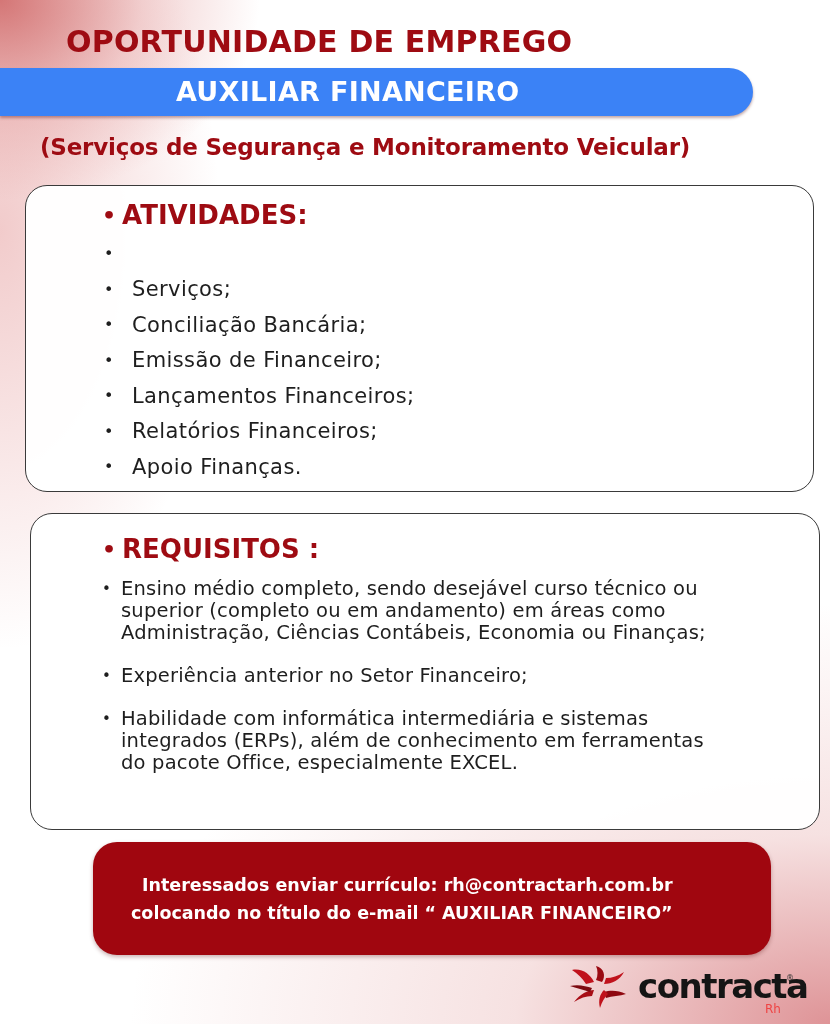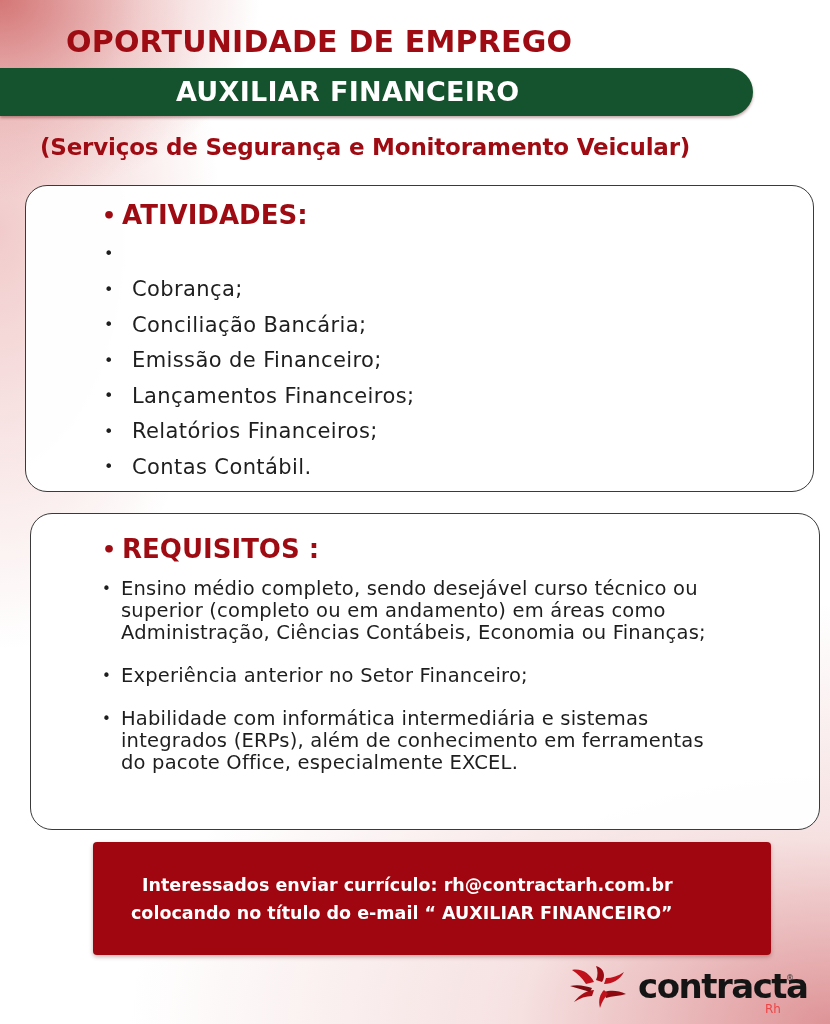--- a/index.html
+++ b/index.html
@@ -15,21 +15,21 @@
   }
   .headline {
     position: absolute; left: 0; top: 24px; width: 830px;
     padding-left: 66px;
     font-family: "DejaVu Sans", sans-serif; font-weight: bold;
     font-size: 30px; letter-spacing: 0.2px;
     color: #9e0b12;
   }
   .banner {
     position: absolute; left: 0; top: 68px; width: 753px; height: 48px;
-    background: #14532d;
+    background: #3b82f6;
     border-radius: 0 24px 24px 0;
     box-shadow: 0 2px 3px rgba(80,0,0,0.35);
   }
   .banner-title {
     position: absolute; left: 176px; top: 8px;
     font-weight: bold; font-size: 27px; color: #ffffff;
     letter-spacing: 0.3px;
   }
   .subtitle {
     position: absolute; left: 10px; top: 134px; width: 830px;
@@ -60,21 +60,21 @@
   .act-list .bullet { width: 28px; font-size: 16px; }
   .act-list li.first .bullet { width: 20px; }
   .req-list { position: absolute; left: 71px; top: 64px; list-style: none; width: 620px; }
   .req-list li {
     display: flex; font-size: 19.5px; color: #1e1e1e; line-height: 22px;
     letter-spacing: 0.2px; margin-bottom: 21px;
   }
   .req-list li .bullet { width: 19px; flex: 0 0 19px; font-size: 15px; }
   .contact {
     position: absolute; left: 93px; top: 842px; width: 678px; height: 113px;
-    background: #a0060f; border-radius: 4px;
+    background: #a0060f; border-radius: 24px;
     box-shadow: 0 2px 4px rgba(80,0,0,0.3);
   }
   .contact-line {
     position: absolute; font-weight: bold; color: #ffffff; font-size: 17.5px;
     white-space: nowrap;
   }
   .contact-line.l1 { left: 49px; top: 33px; }
   .contact-line.l2 { left: 38px; top: 61px; }
   .logo { position: absolute; left: 570px; top: 962px; width: 240px; height: 60px; text-align: right; }
   .logo-mark { position: absolute; left: 0; top: 2px; width: 58px; height: 46px; }
@@ -103,41 +103,41 @@
     <div class="section-heading">
       <span class="dot">•</span>
       <span>ATIVIDADES:</span>
     </div>
     <ul class="act-list">
       <li class="first">
         <span class="bullet">•</span>
       </li>
       <li>
         <span class="bullet">•</span>
-        <span>Cobrança;</span>
+        <span>Serviços;</span>
       </li>
       <li>
         <span class="bullet">•</span>
         <span>Conciliação Bancária;</span>
       </li>
       <li>
         <span class="bullet">•</span>
         <span>Emissão de Financeiro;</span>
       </li>
       <li>
         <span class="bullet">•</span>
         <span>Lançamentos Financeiros;</span>
       </li>
       <li>
         <span class="bullet">•</span>
         <span>Relatórios Financeiros;</span>
       </li>
       <li>
         <span class="bullet">•</span>
-        <span>Contas Contábil.</span>
+        <span>Apoio Finanças.</span>
       </li>
     </ul>
   </section>
 
   <section class="card card-requirements">
     <div class="section-heading">
       <span class="dot">•</span>
       <span>REQUISITOS :</span>
     </div>
     <ul class="req-list">

